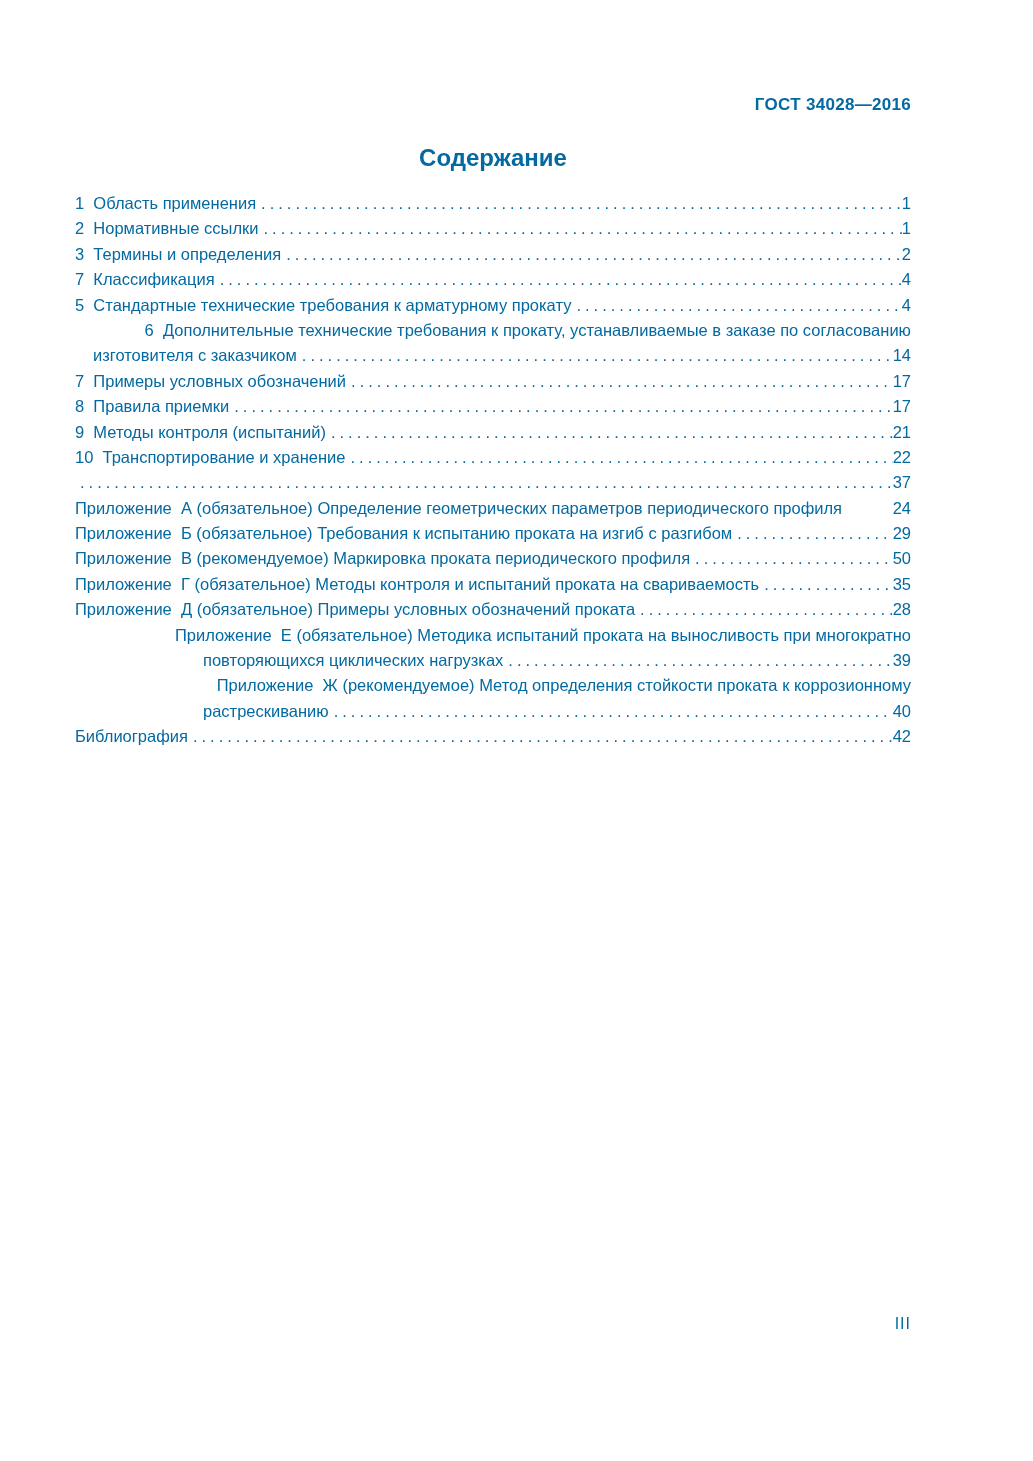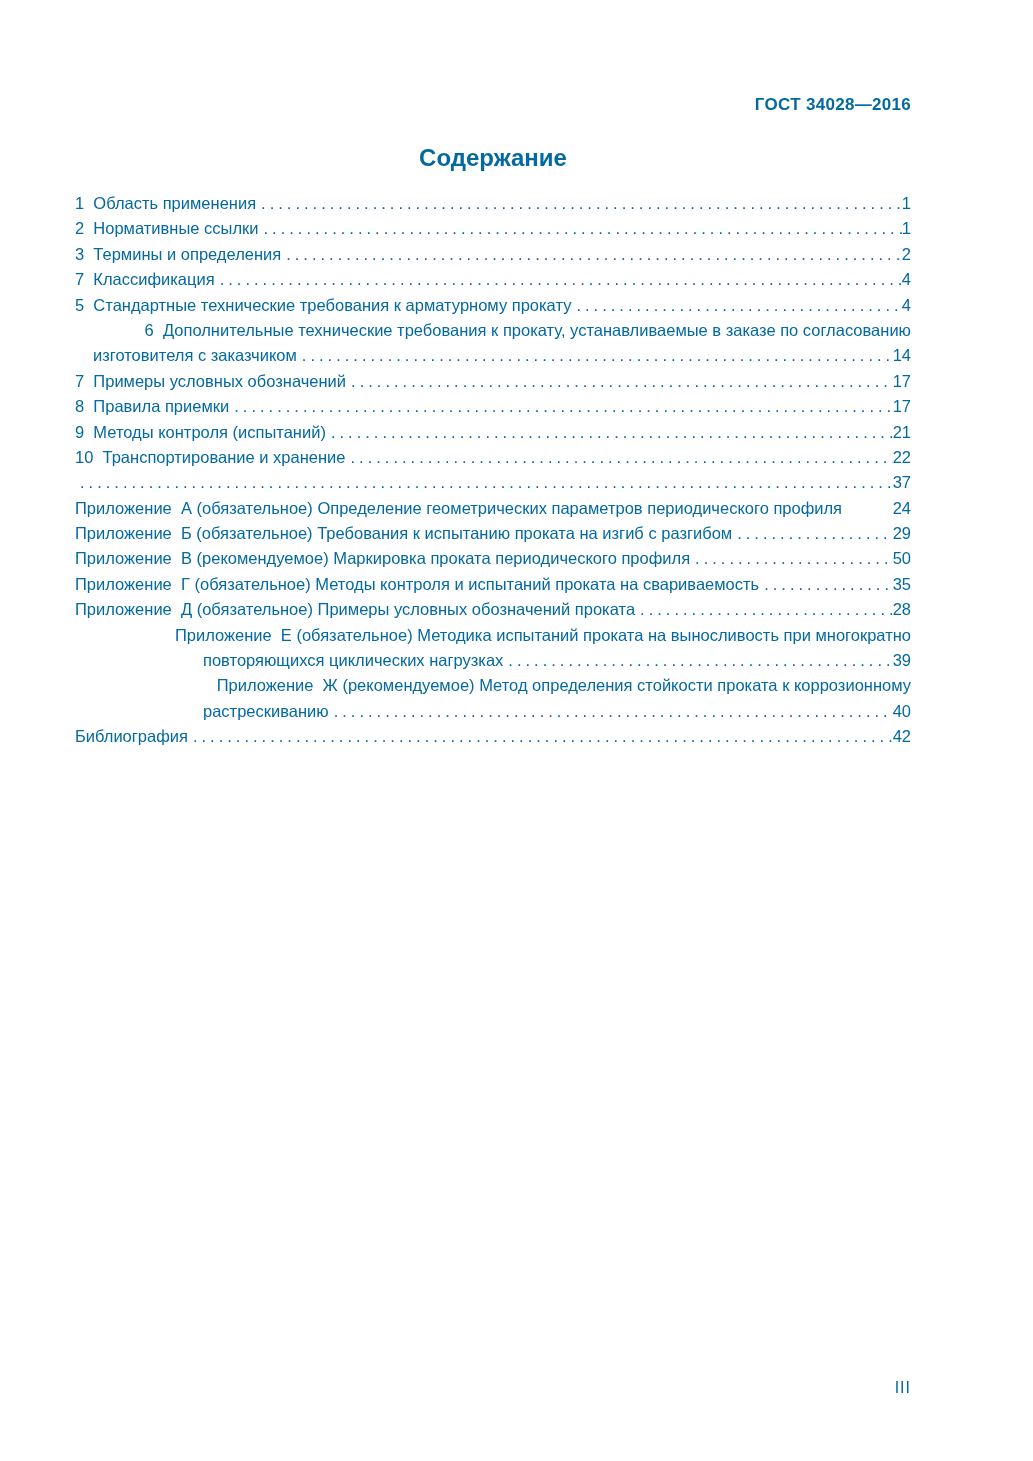--- a/index.html
+++ b/index.html
@@ -73,21 +73,21 @@
   .toc-page {
     flex: 0 0 auto;
     text-align: right;
   }
   .toc-row.no-dots .leader::after { content: ""; }
   .toc-row.indent-0 { padding-left: 0; justify-content: flex-end; }
   .toc-row.indent-1 { padding-left: 18px; }
   .toc-row.indent-2 { padding-left: 128px; }
   .page-num {
     position: absolute;
-    top: 1379px;
+    top: 1315px;
     left: 0;
     right: 0;
     text-align: right;
     font-size: 16px;
     letter-spacing: 1px;
   }
 </style>
 </head>
 <body>
 

